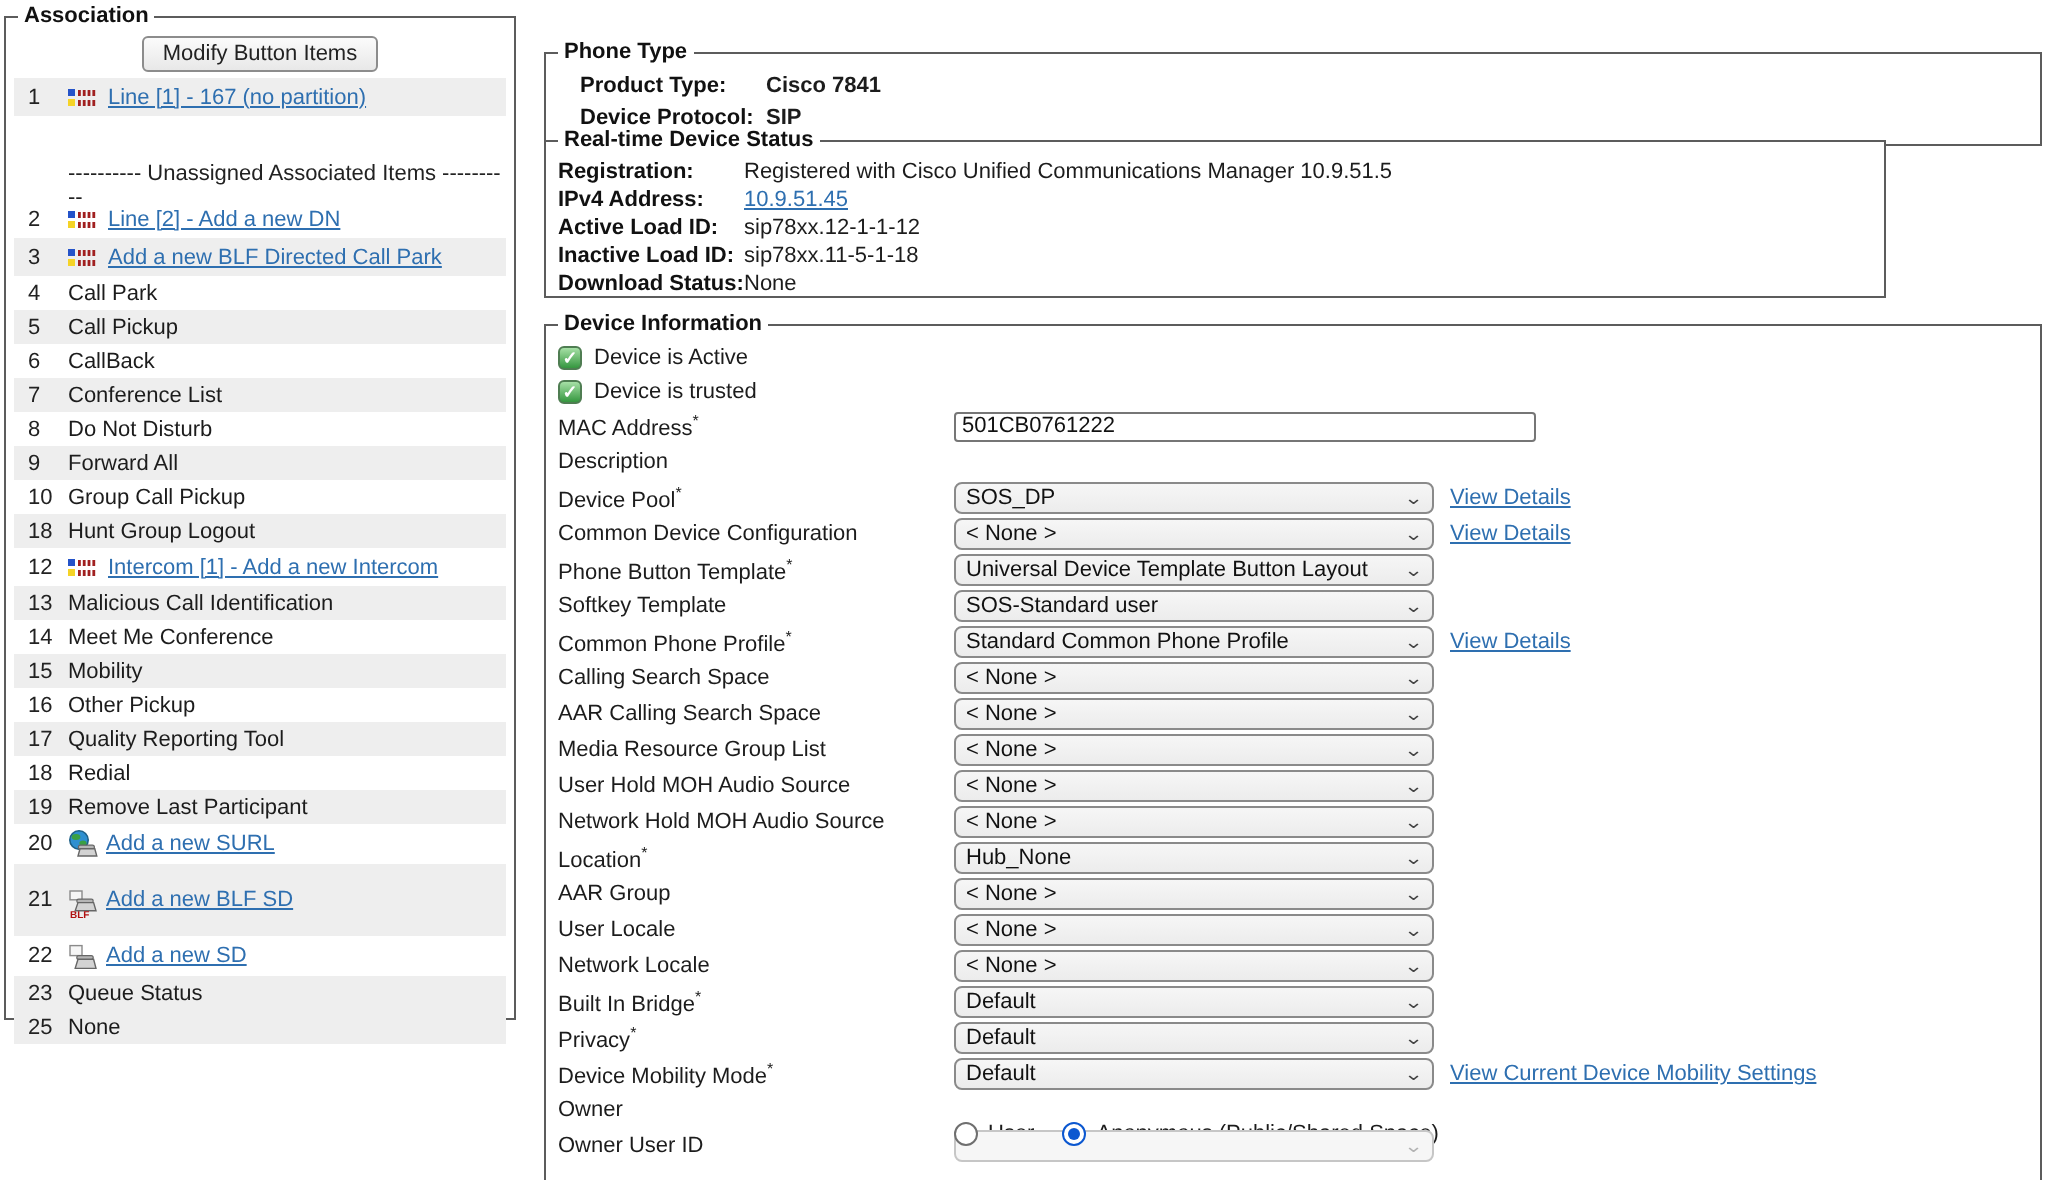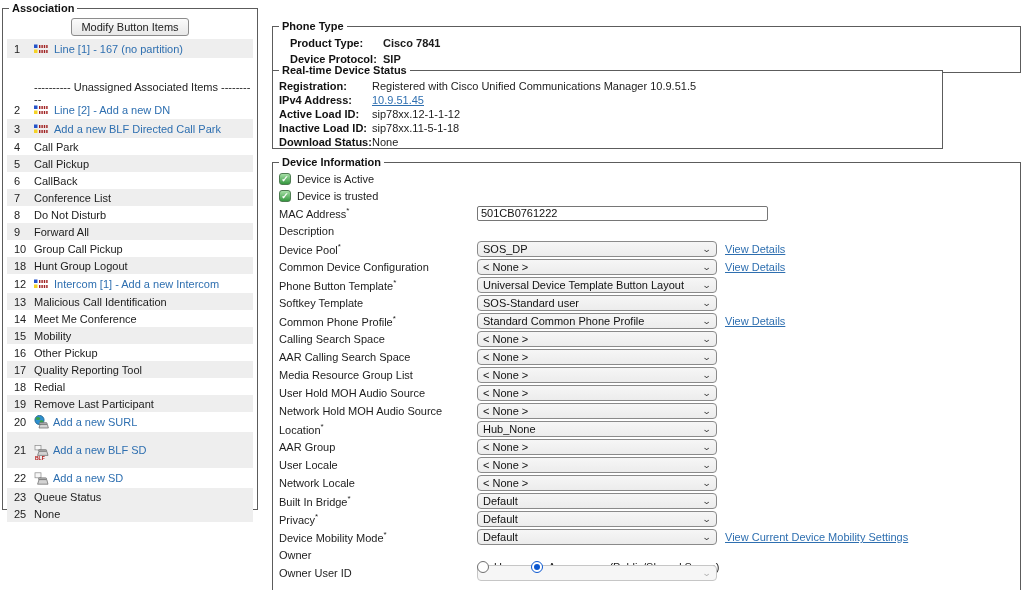--- a/index.html
+++ b/index.html
@@ -13,21 +13,21 @@
   .mod-btn-wrap { text-align: center; margin: 2px 0 3px 0; }
   .mod-btn { font-family: "Liberation Sans", sans-serif; font-size: 11px; color: #222;
     background: linear-gradient(180deg, #fbfbfb, #e8e8e8); border: 1px solid #8c8c8c;
     border-radius: 3px; padding: 2px 9px; cursor: pointer; }
   .arow { display: flex; align-items: center; width: 100%; padding: 0 2px 0 0; }
   .arow.shaded { background: #eeeeee; }
   .arow.h17 { height: 17px; } .arow.h19 { height: 19px; }
   .arow.h20 { height: 20px; } .arow.h22 { height: 36px; } .arow.h15 { height: 15px; margin-top: 27px; }
   .num { width: 27px; padding-left: 7px; flex: none; color: #222; }
   .alabel { color: #1c1c1c; }
-  .alink { color: #2e6fb0; cursor: pointer; text-align: center; }
+  .alink { color: #2e6fb0; text-decoration: underline; cursor: pointer; text-align: center; }
   .septext { color: #222; letter-spacing: 0; }
   .aicon { flex: none; margin-right: 4px; position: relative; display: inline-block; line-height: 0; }
   .blf-tag { position: absolute; left: 1px; top: 11px; font-size: 5px; font-weight: bold;
     color: #b01010; line-height: 5px; letter-spacing: 0; }
 
   
   #phone-type { left: 272px; top: 4px; width: 749px; height: 53px; margin-top: 16px; }
   #realtime   { left: 272px; top: 64px; width: 671px; height: 85px; }
   #deviceinfo { left: 272px; top: 156px; width: 749px; height: 452px; }
 

